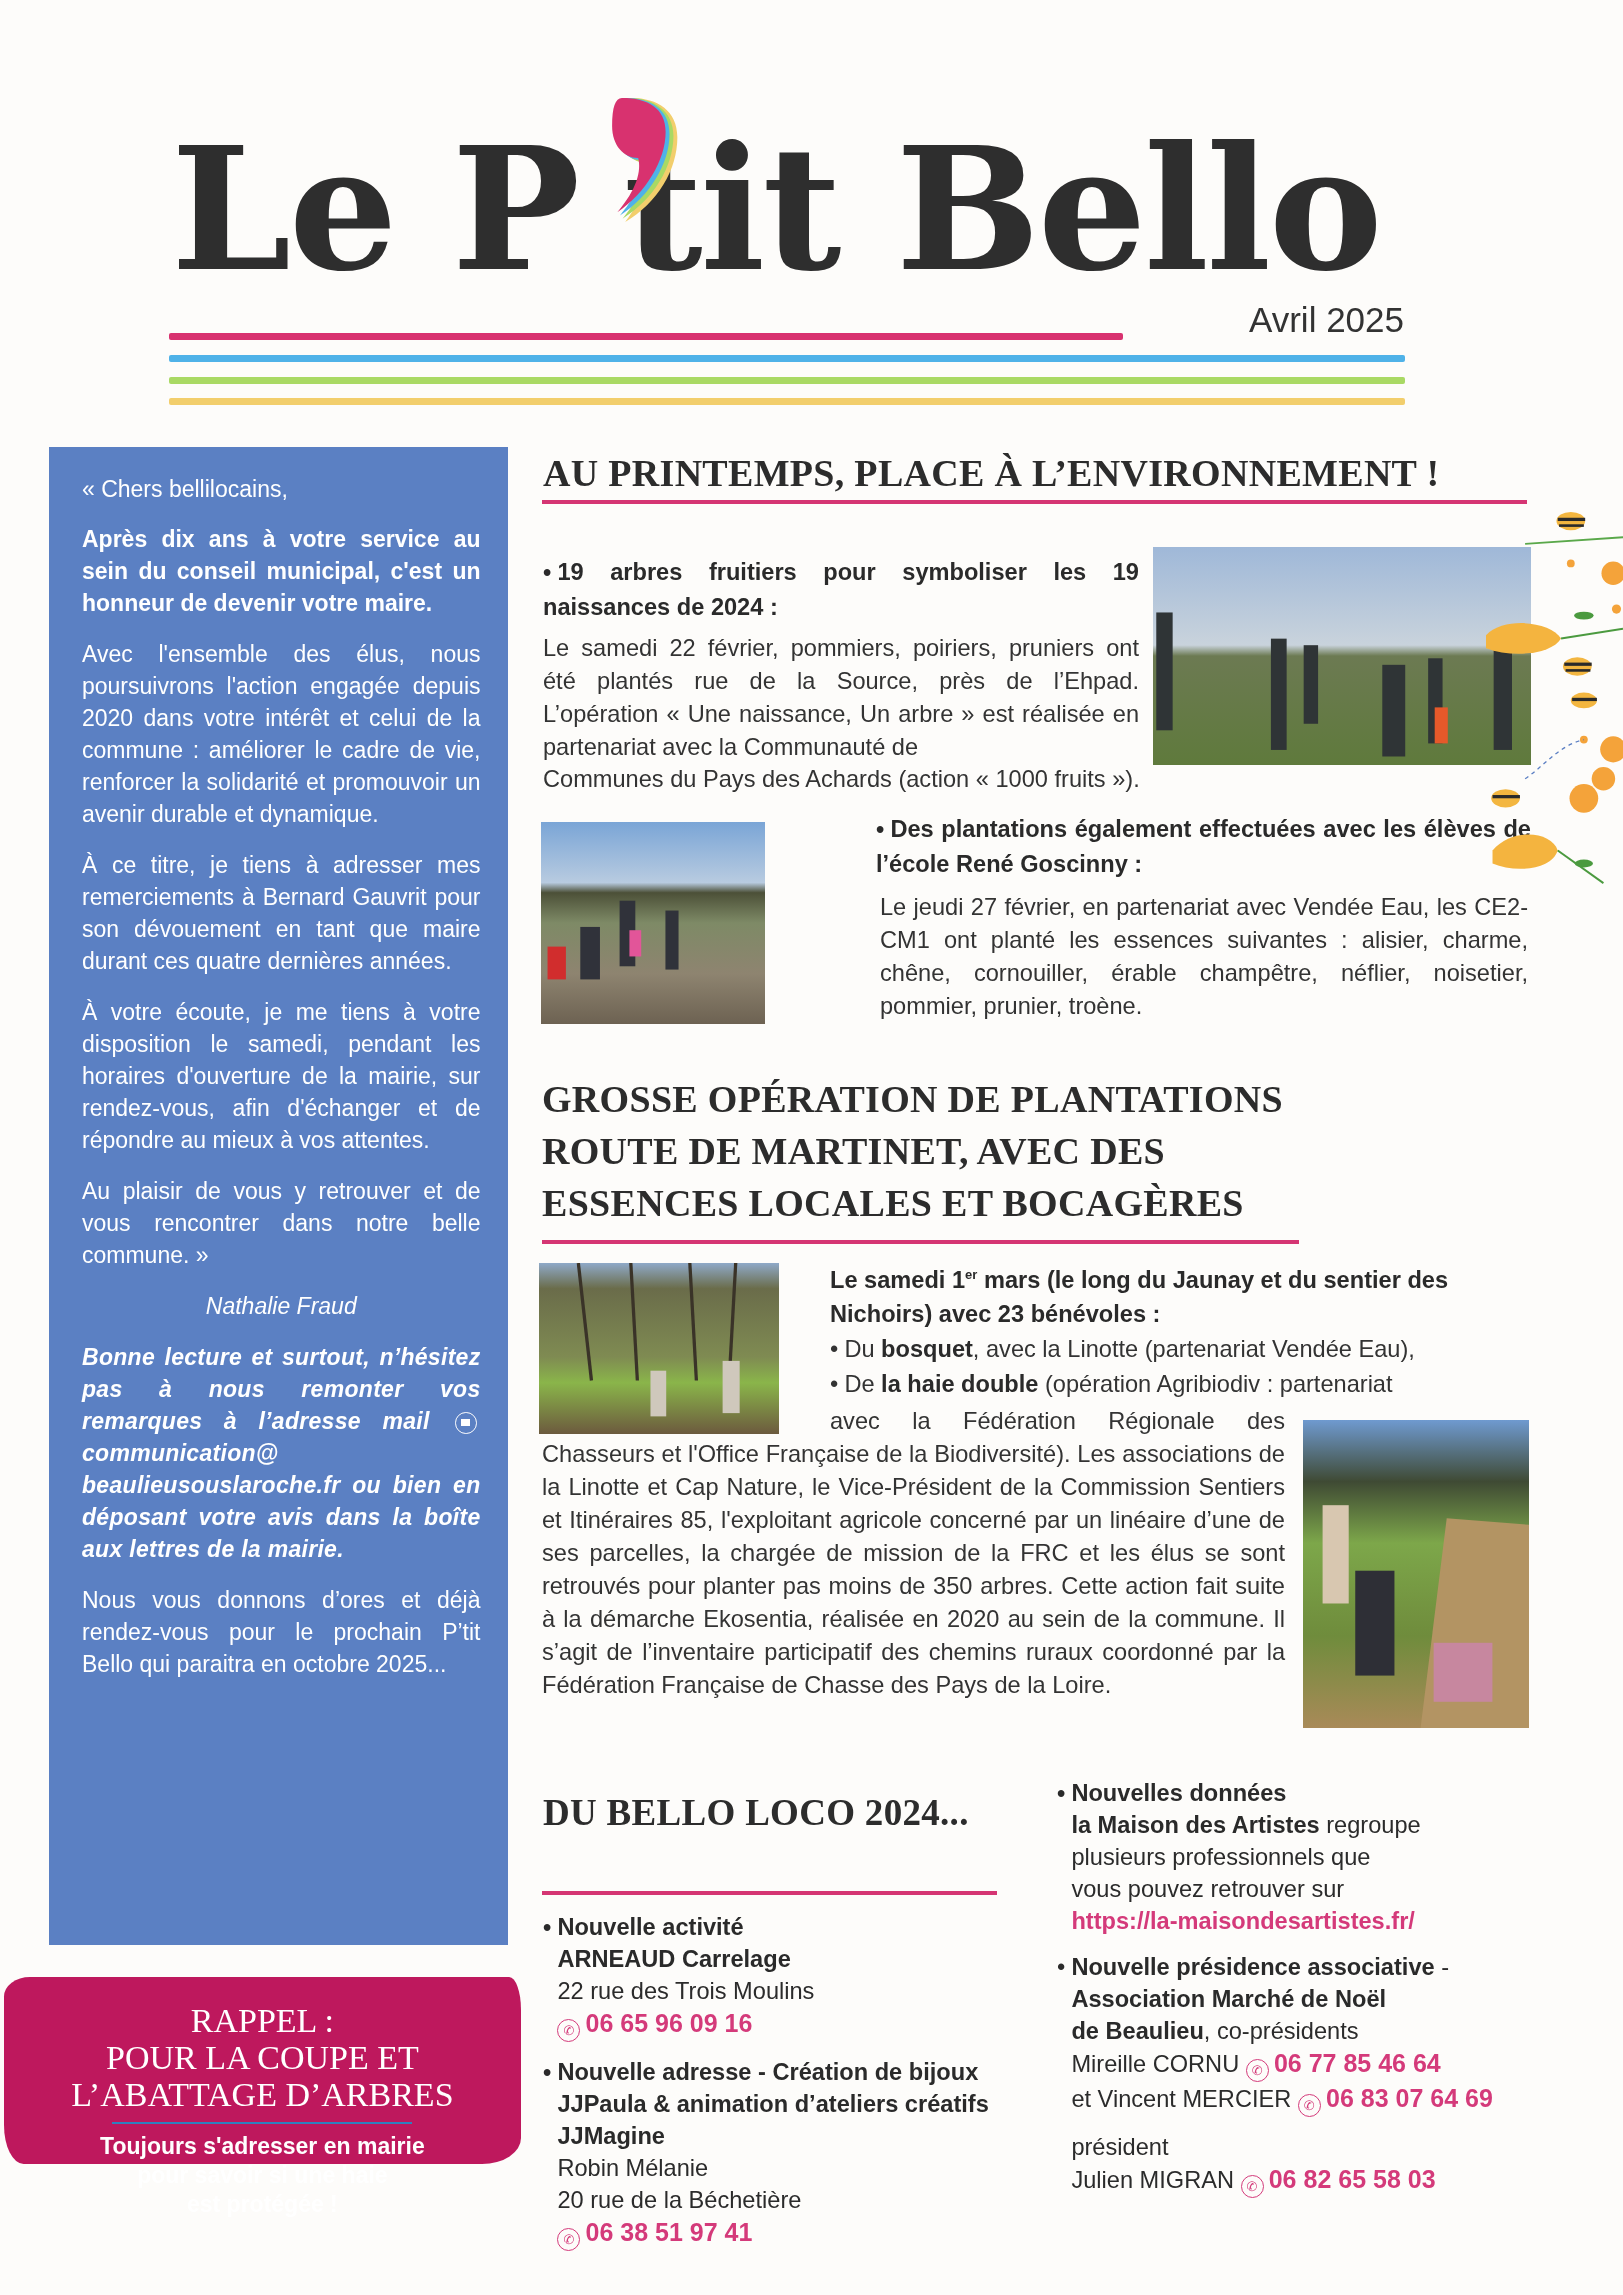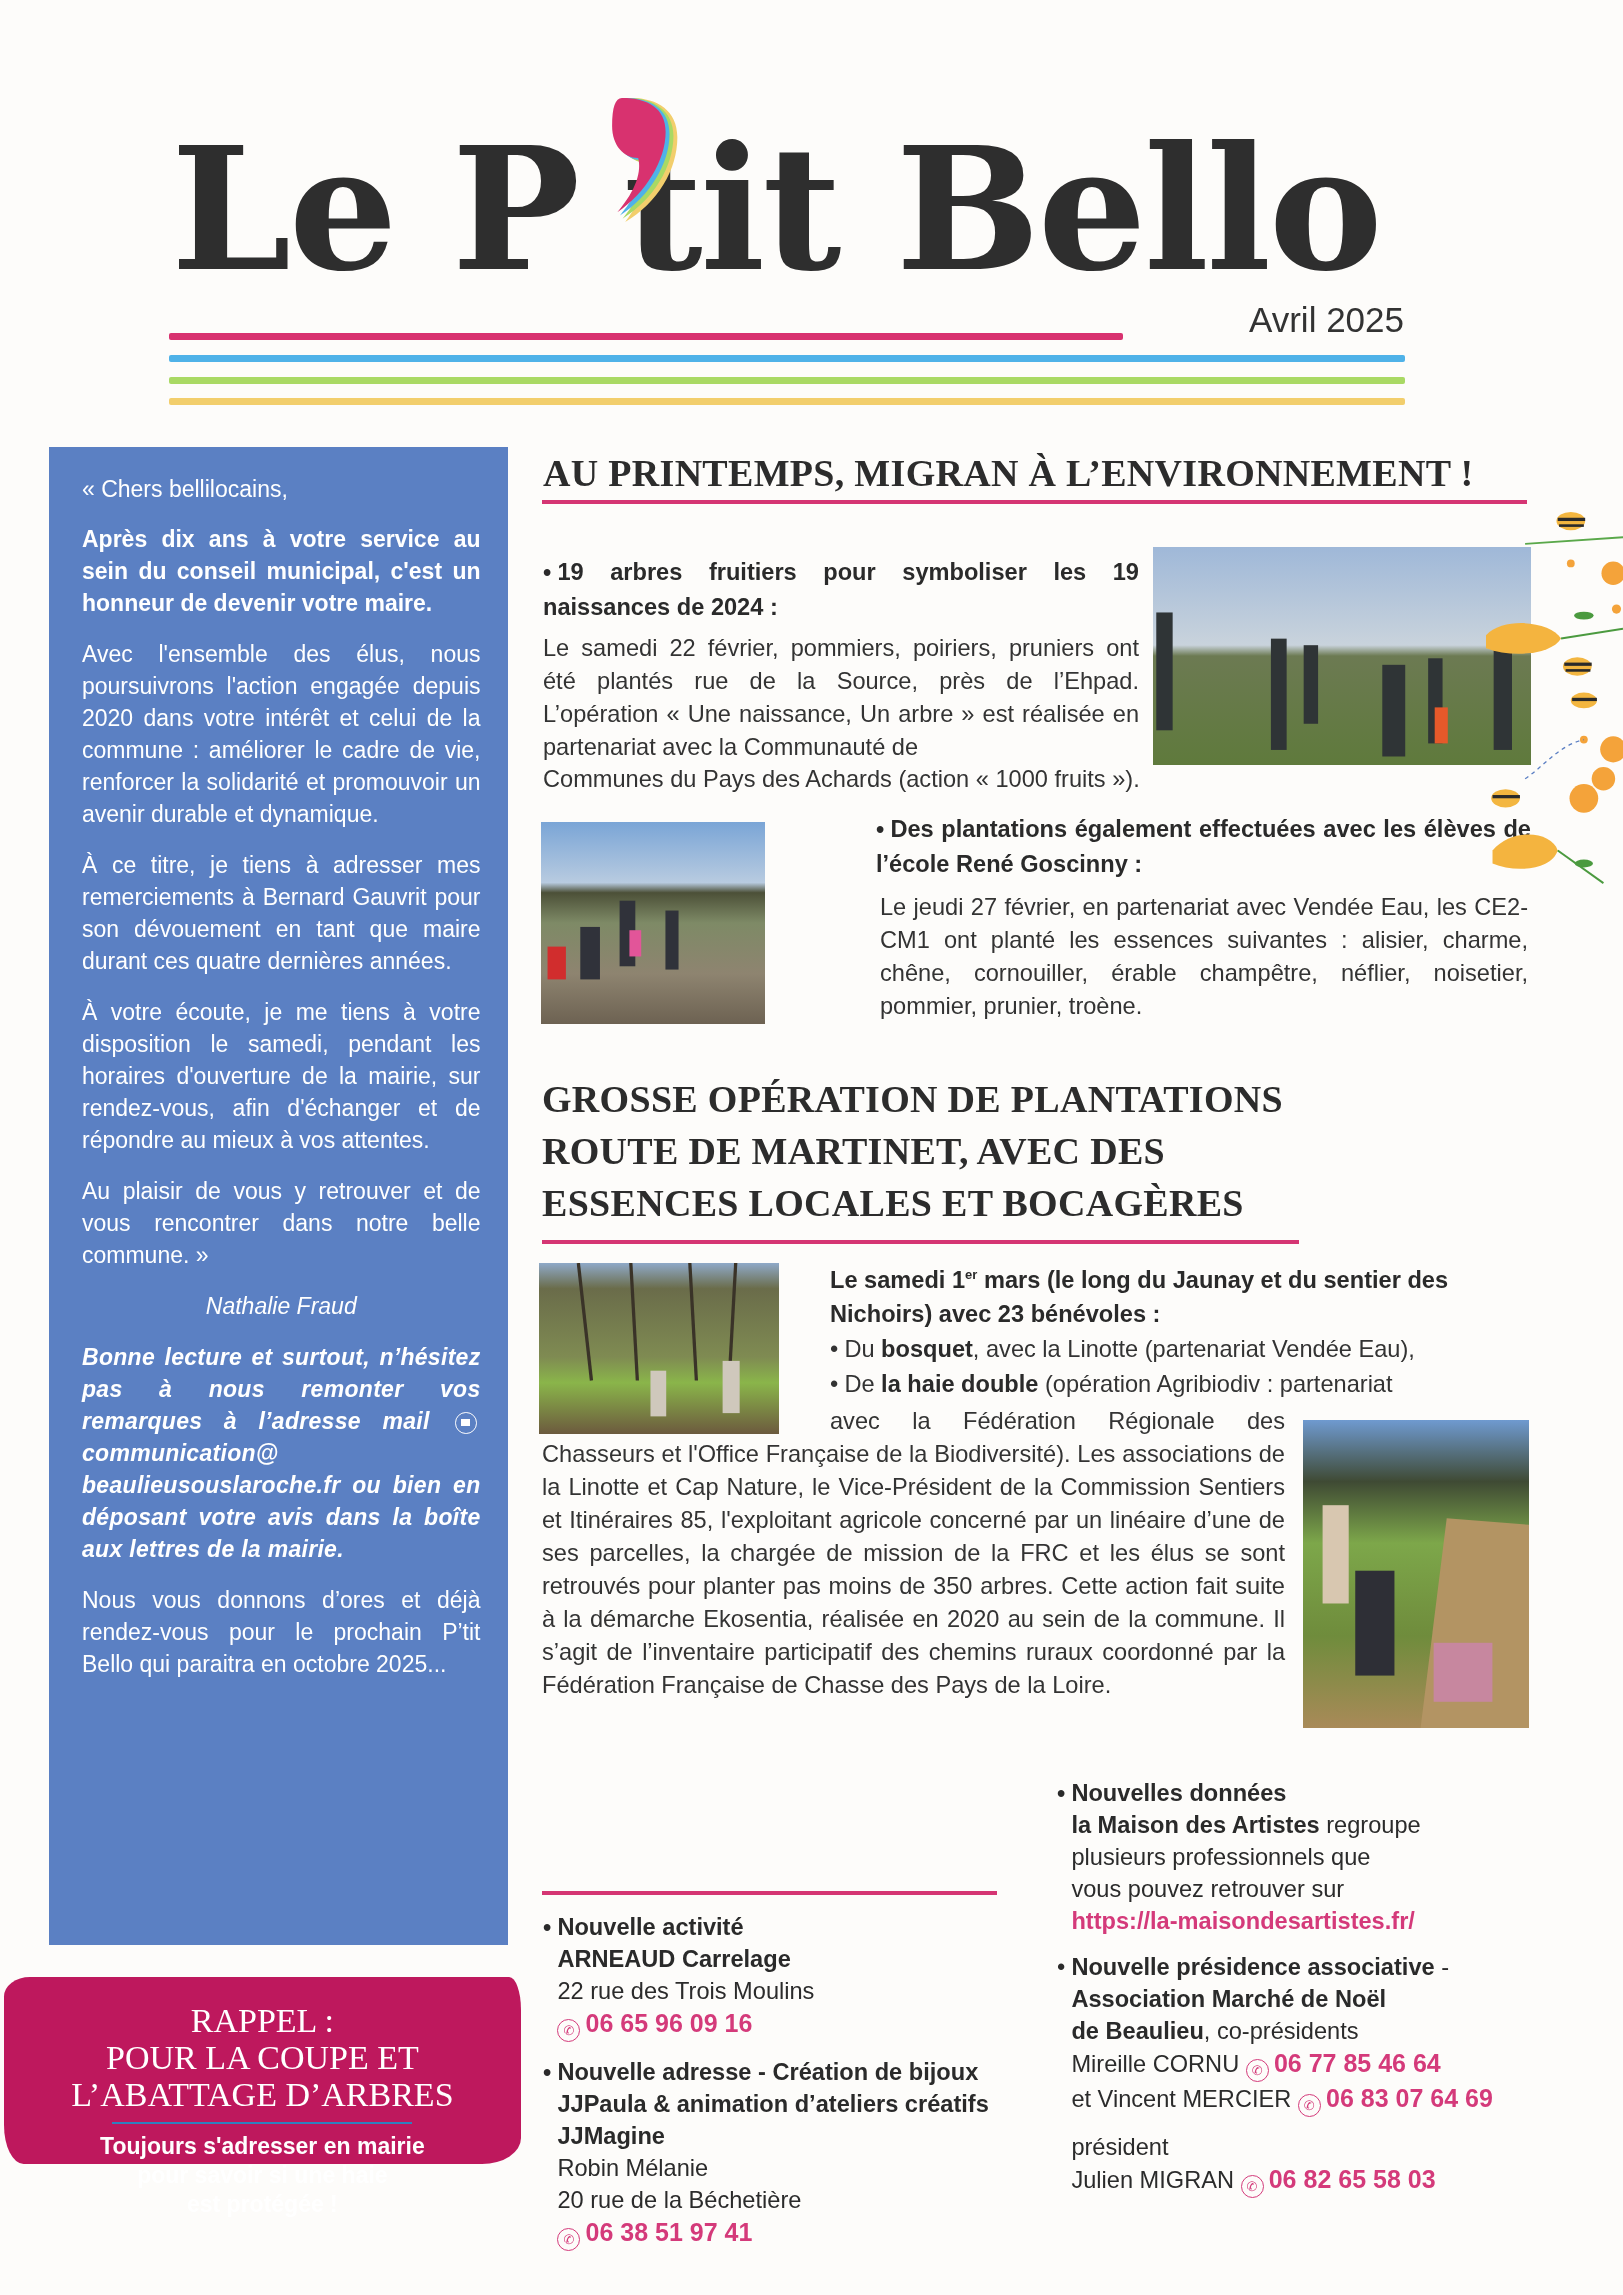--- a/index.html
+++ b/index.html
@@ -126,21 +126,21 @@
     <div>L’ABATTAGE D’ARBRES</div>
   </div>
   <div class="r-rule"></div>
   <div class="r-sub">
     <div>Toujours s'adresser en mairie</div>
     <div>pour savoir si une haie</div>
     <div>est protégée !</div>
   </div>
 </div>
 
-<div class="abs h-serif h1">AU PRINTEMPS, MIGRAN  À L’ENVIRONNEMENT !</div>
+<div class="abs h-serif h1">AU PRINTEMPS, PLACE  À L’ENVIRONNEMENT !</div>
 <div class="abs rule-pink h1-rule"></div>
 
 <div class="abs b1-title bold just"><span class="bullet">•</span><span>19 arbres fruitiers pour symboliser les 19 naissances de 2024 :</span></div>
 <div class="abs txt b1-body just">Le samedi 22 février, pommiers, poiriers, pruniers ont été plantés rue de la Source, près de l’Ehpad. L’opération « Une naissance, Un arbre » est réalisée en partenariat avec la Communauté de</div>
 <div class="abs txt b1-body2" style="top:763px">Communes du Pays des Achards (action « 1000 fruits »).</div>
 
 <div class="abs photo p1">
   <svg viewBox="0 0 577 333" preserveAspectRatio="none">
       <defs>
         <linearGradient id="g1" x1="0" y1="0" x2="0" y2="1">
@@ -241,20 +241,21 @@
       </defs>
   <rect width="346" height="470" fill="url(#g4)"></rect>
   <polygon points="220,150 346,160 346,470 180,470" fill="#b39463"></polygon>
   <rect x="30" y="130" width="40" height="150" fill="#d8c7b0"></rect>
       <rect x="80" y="230" width="60" height="160" fill="#2e2f36"></rect>
   <rect x="200" y="340" width="90" height="90" fill="#c7879f"></rect>
   </svg>
 </div>
 
 <div class="abs h-serif h3">
+  <div>DU BELLO LOCO 2024...</div>
 </div>
 <div class="abs rule-pink h3-rule"></div>
 
 <div class="abs col-a">
   <div class="item">
     <div class="line bold"><span class="bullet">•</span><span>Nouvelle activité</span></div>
     <div class="line bold" style="padding-left:14.4px">ARNEAUD Carrelage</div>
     <div class="line" style="padding-left:14.4px">22 rue des Trois Moulins</div>
     <div class="line" style="padding-left:14.4px"><span class="phone-icon">✆</span><span class="phone">06 65 96 09 16</span></div>
   </div>

